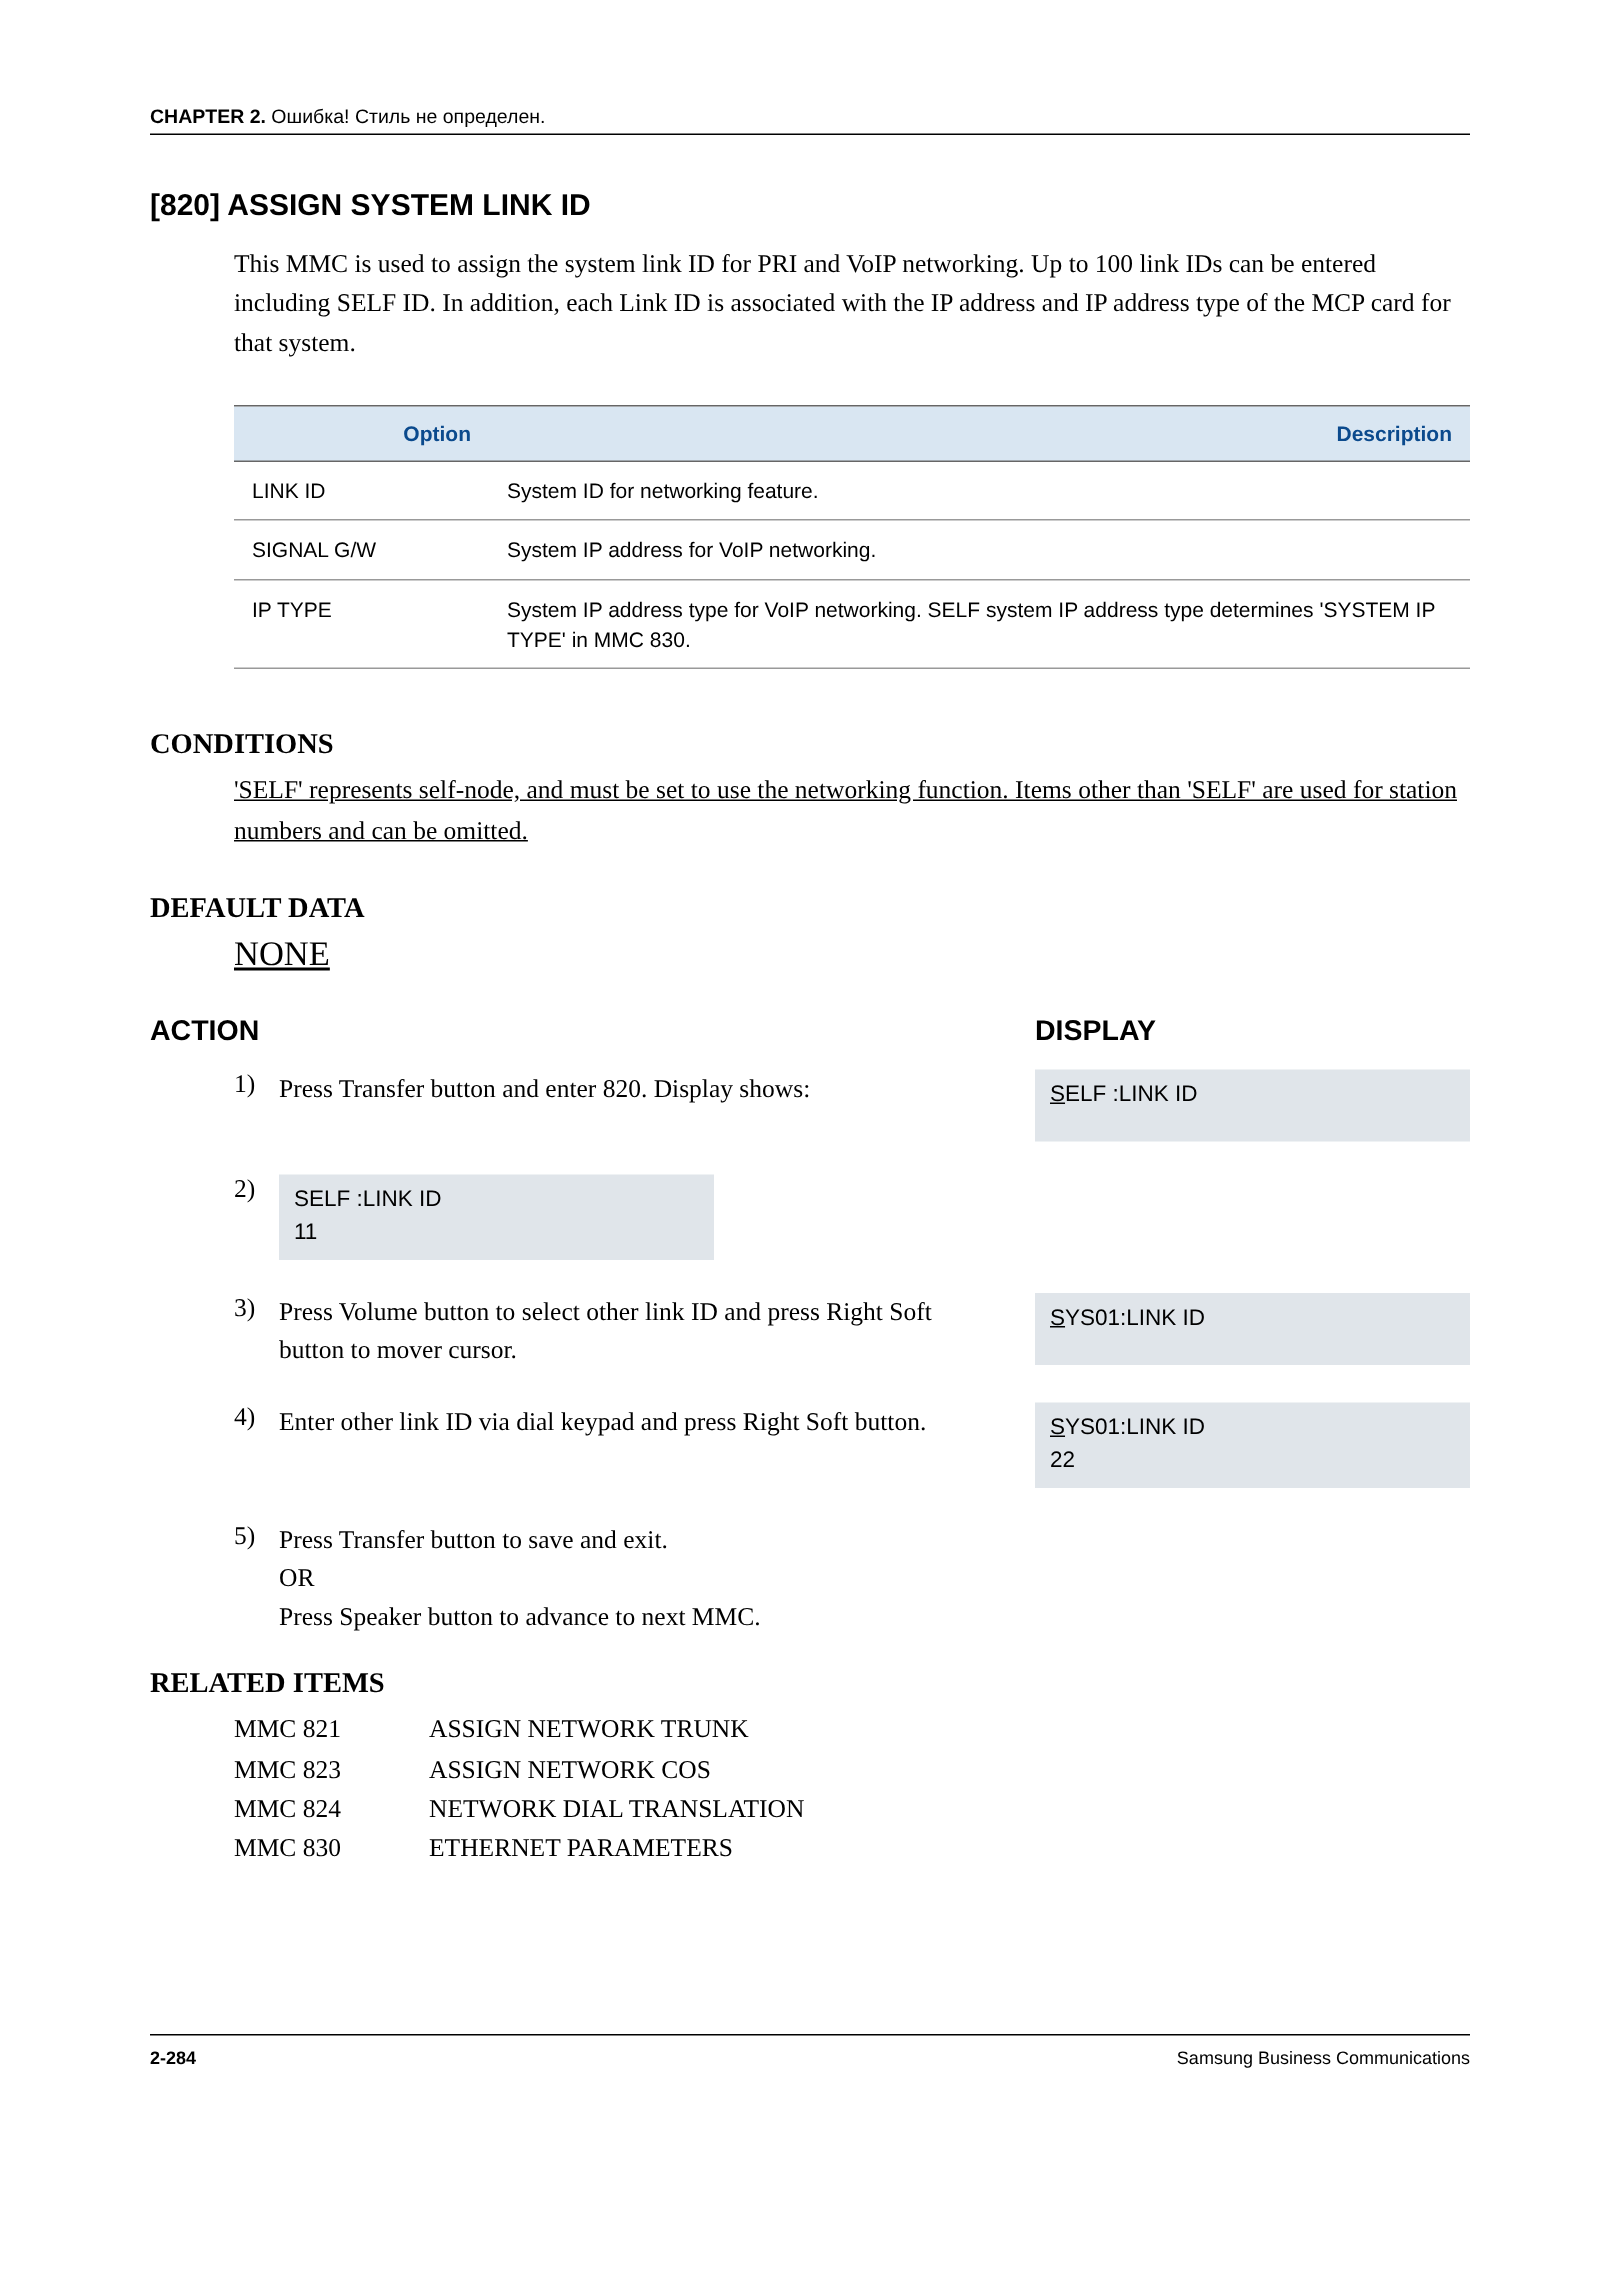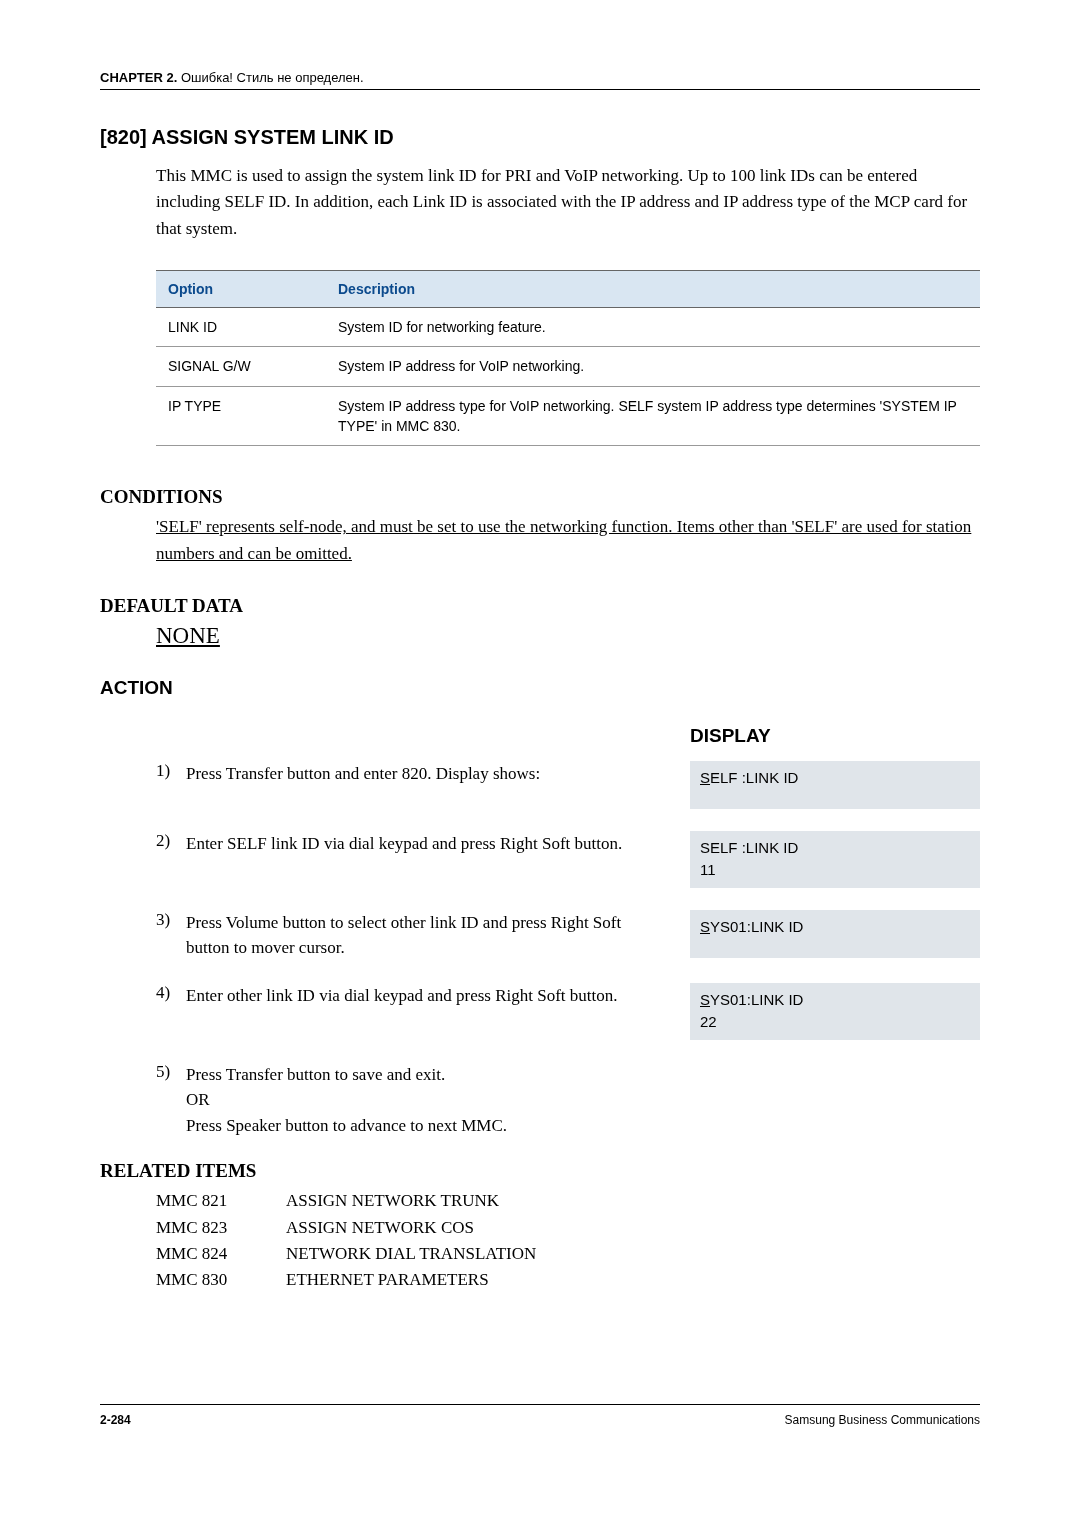--- a/index.html
+++ b/index.html
@@ -49,21 +49,21 @@
     font-size: 14px;
     margin-bottom: 40px;
   }
   table.option-table th {
     background: #d9e6f2;
     color: #0b4a8d;
     font-weight: bold;
     padding: 10px 12px;
     border-top: 1px solid #666;
     border-bottom: 1px solid #666;
-    text-align: left;
+    text-align: right;
   }
   table.option-table th.opt {
     width: 170px;
   }
   table.option-table td {
     padding: 9px 12px;
     border-bottom: 1px solid #999;
     text-align: left;
     line-height: 1.45;
     vertical-align: top;
@@ -97,21 +97,20 @@
   .action-heading {
     font-family: Arial, Helvetica, sans-serif;
     font-size: 19px;
     font-weight: bold;
   }
   .display-heading {
     font-family: Arial, Helvetica, sans-serif;
     font-size: 19px;
     font-weight: bold;
     width: 290px;
-    margin-top: 48px;
   }
   .step-row {
     display: flex;
     margin-left: 56px;
     margin-bottom: 22px;
     align-items: flex-start;
   }
   .step-num {
     width: 30px;
     flex-shrink: 0;
@@ -209,21 +208,20 @@
   <div class="step-num">1)</div>
   <div class="step-text">Press Transfer button and enter 820. Display shows:</div>
   <div class="display-box">
     <div><span class="underline">S</span><span>ELF :LINK ID</span></div>
     <div></div>
   </div>
 </div>
 
 <div class="step-row">
   <div class="step-num">2)</div>
-  <div class="step-text">Enter SELF link ID via dial keypad and press Right Soft button.</div>
   <div class="display-box">
     <div><span class="underline"></span><span>SELF :LINK ID</span></div>
     <div>11</div>
   </div>
 </div>
 
 <div class="step-row">
   <div class="step-num">3)</div>
   <div class="step-text">Press Volume button to select other link ID and press Right Soft button to mover cursor.</div>
   <div class="display-box">

